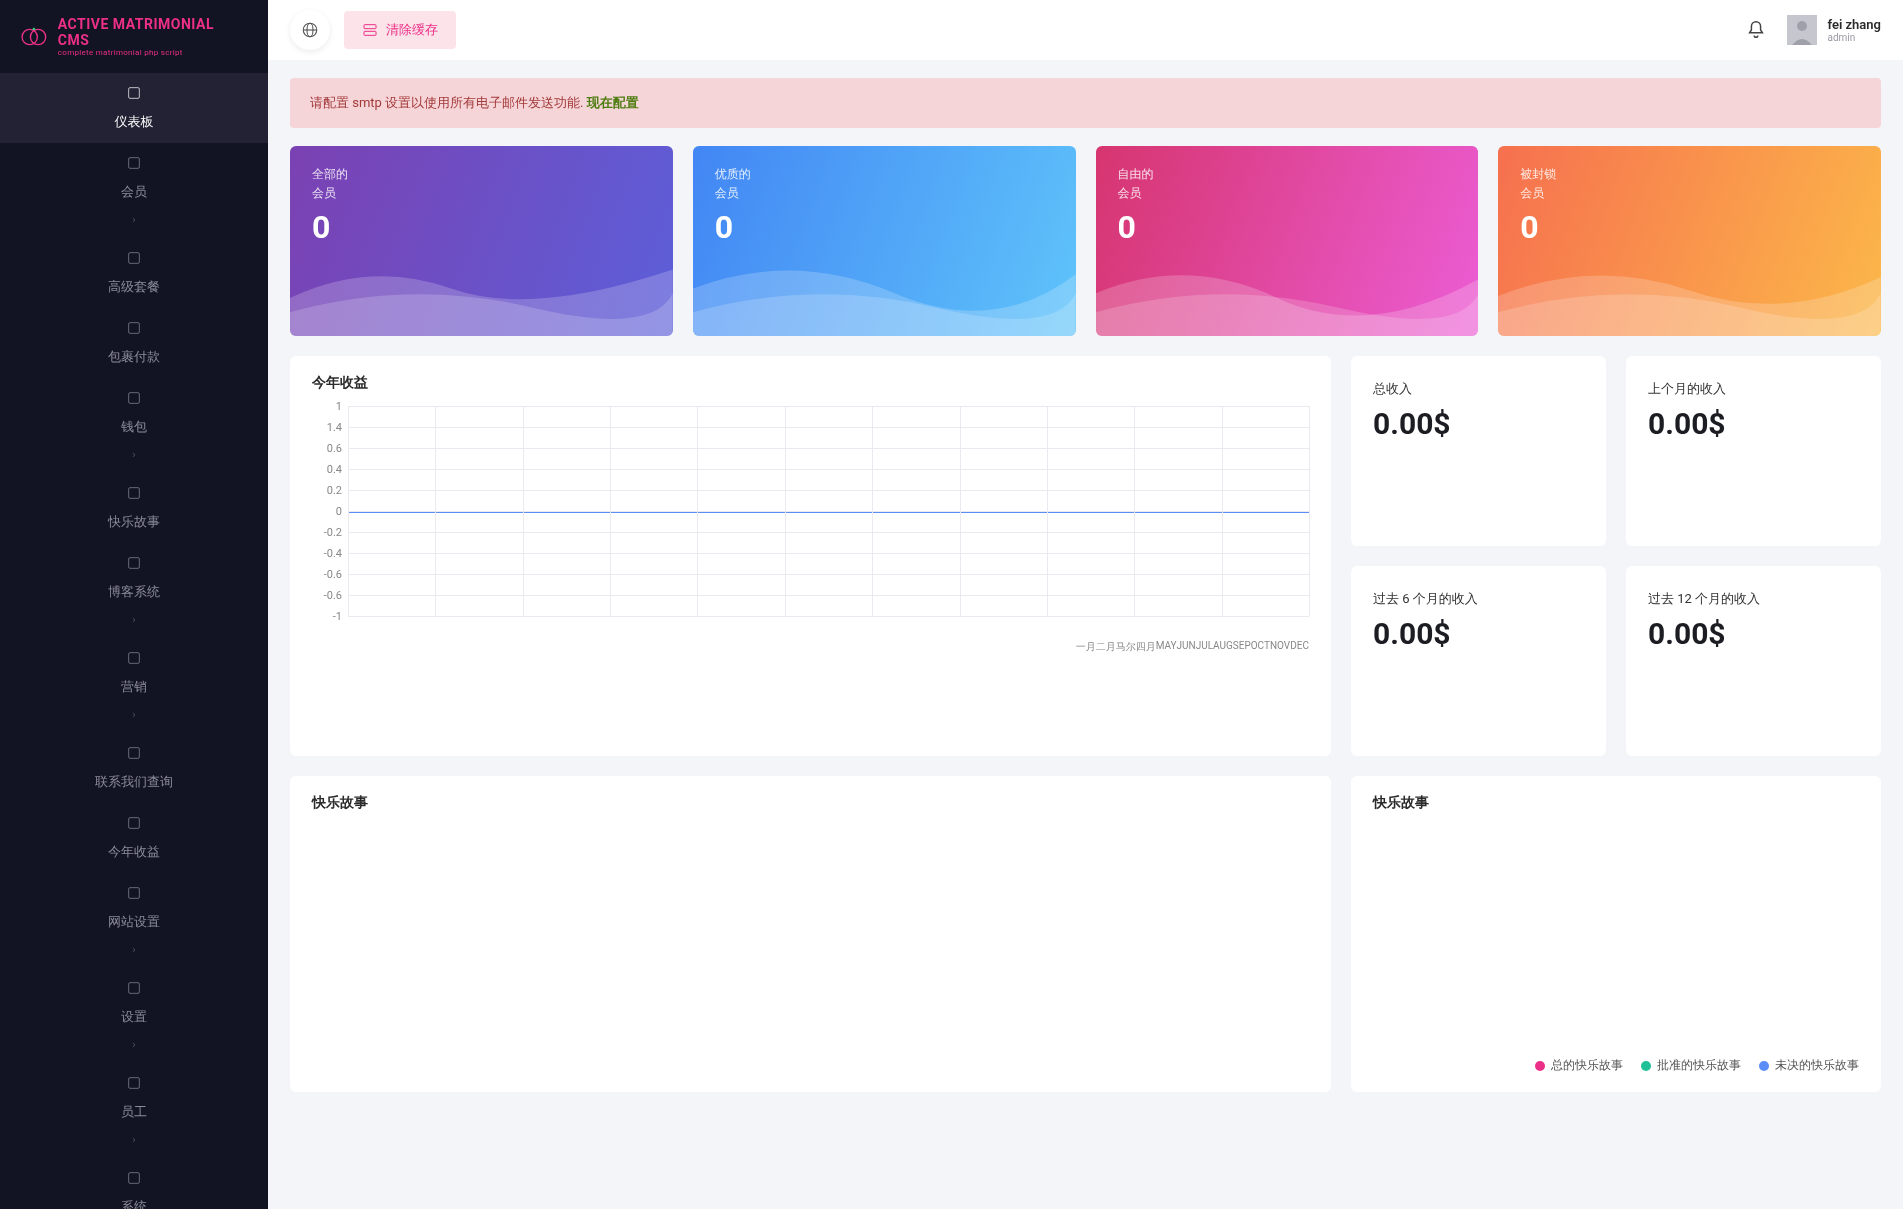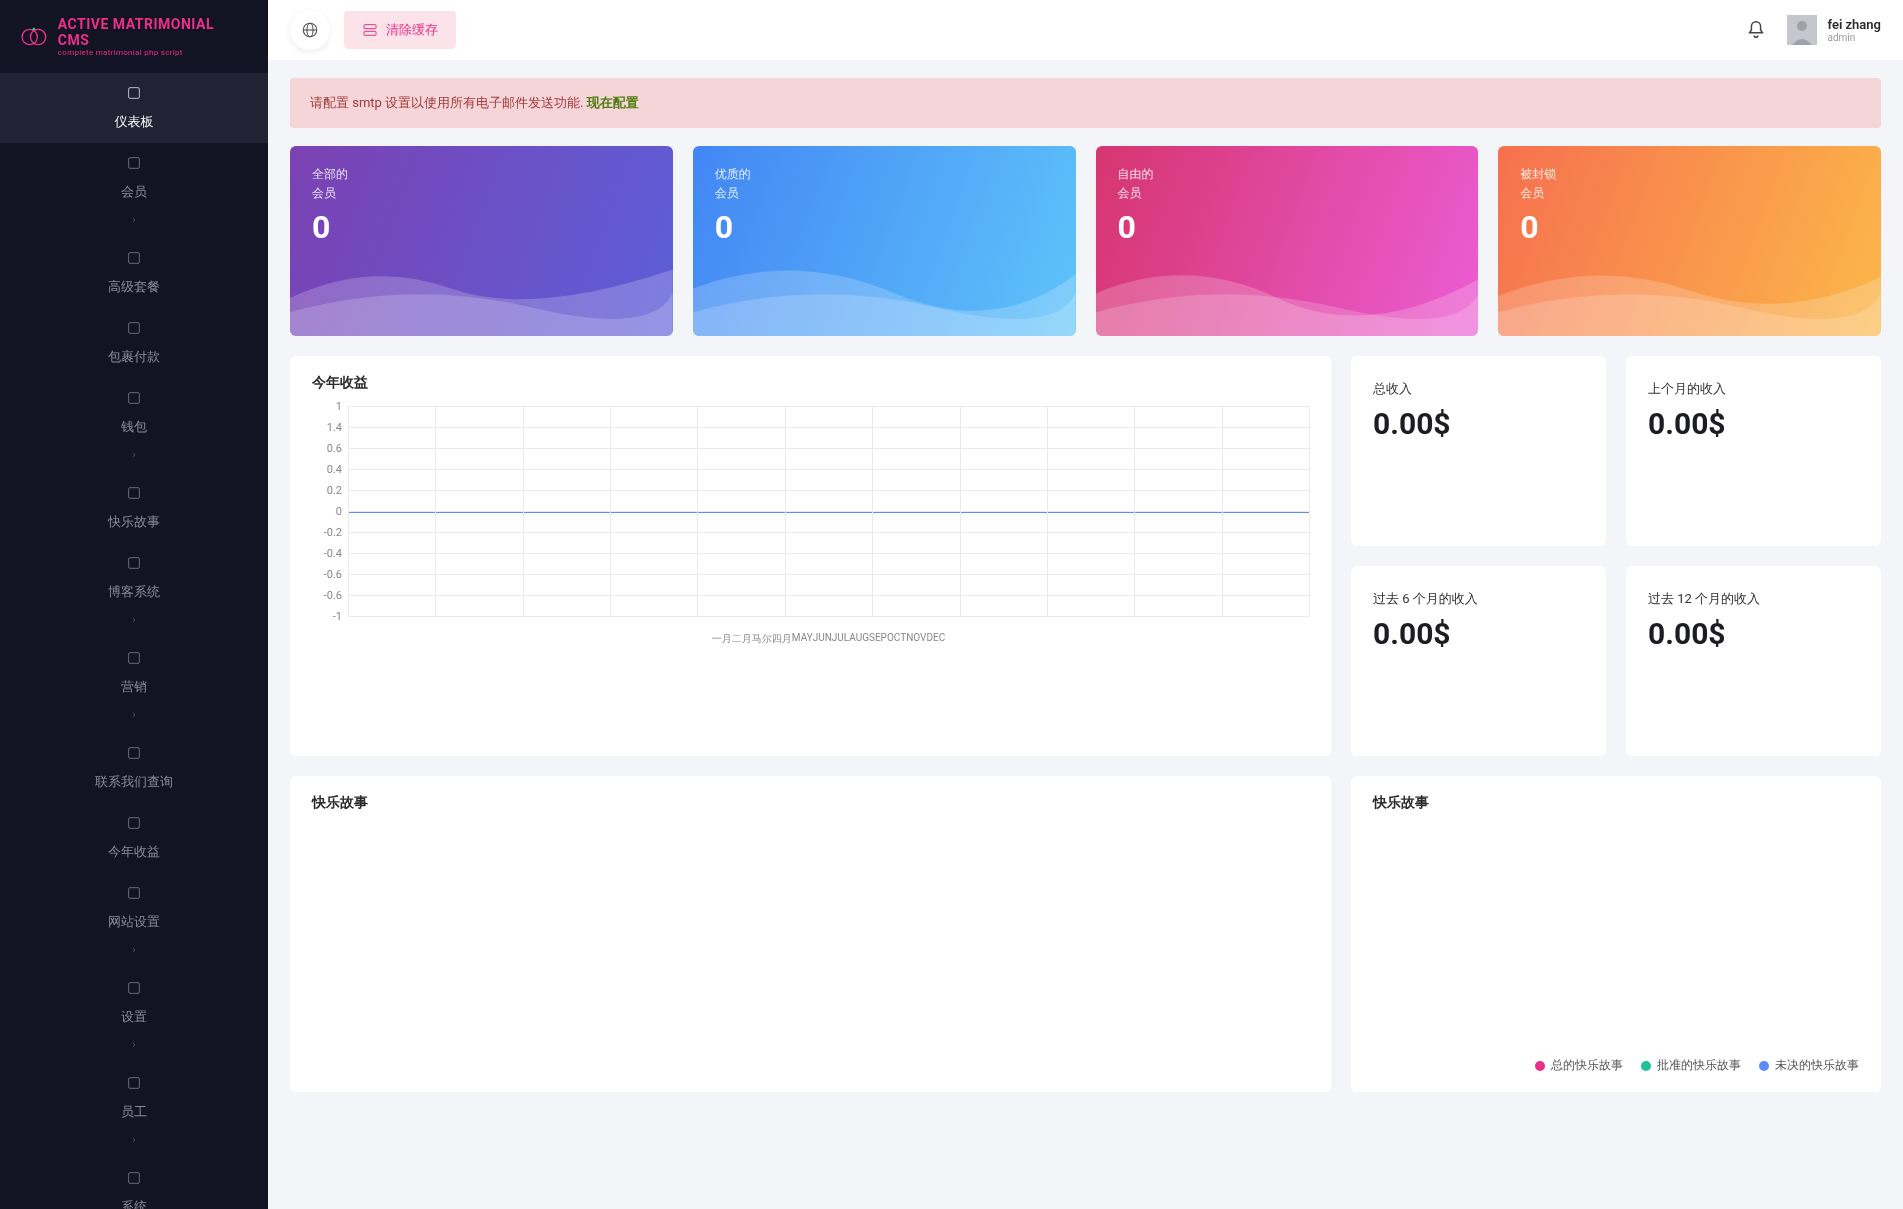--- a/index.html
+++ b/index.html
@@ -40,21 +40,21 @@
 .c3{background:linear-gradient(110deg,#d6356f,#ec5dd5);}
 .c4{background:linear-gradient(110deg,#f6704f,#fcb849);}
 .row2{display:grid;grid-template-columns:1fr 530px;gap:20px;margin-bottom:20px;}
 .panel{background:#fff;border-radius:6px;padding:18px 22px;}
 .panel h3{font-size:14px;font-weight:600;margin-bottom:14px;}
 .chart-wrap{position:relative;padding-left:36px;height:275px;}
 .chart-grid{position:relative;width:100%;height:210px;}
 .chart-grid .hline{position:absolute;left:0;right:0;height:1px;background:#e9e9ef;}
 .chart-grid .vline{position:absolute;top:0;bottom:0;width:1px;background:#e9e9ef;}
 .ylabel{position:absolute;left:-36px;width:30px;text-align:right;font-size:11px;color:#888;transform:translateY(-50%);}
-.xlabels{display:flex;justify-content:center;font-size:10px;color:#888;margin-top:16px;}
+.xlabels{display:flex;justify-content:flex-end;font-size:10px;color:#888;margin-top:24px;}
 .series-line{position:absolute;top:50%;left:0;right:0;height:2px;background:#5c8cf5;}
 .side-stats{display:grid;grid-template-columns:1fr 1fr;gap:20px;}
 .mini-panel{background:#fff;border-radius:6px;padding:24px 22px;min-height:190px;}
 .mini-panel .ttl{font-size:13px;color:#333;margin-bottom:8px;}
 .mini-panel .val{font-size:30px;font-weight:700;color:#1c1c23;}
 .row3{display:grid;grid-template-columns:1fr 530px;gap:20px;}
 .legend{display:flex;justify-content:flex-end;gap:18px;font-size:12px;color:#555;margin-top:245px;}
 .legend .dot{display:inline-block;width:10px;height:10px;border-radius:50%;margin-right:6px;vertical-align:middle;}
 .footer{text-align:center;padding:24px;font-size:12px;color:#777;}
 .story-panel{min-height:90px;}

